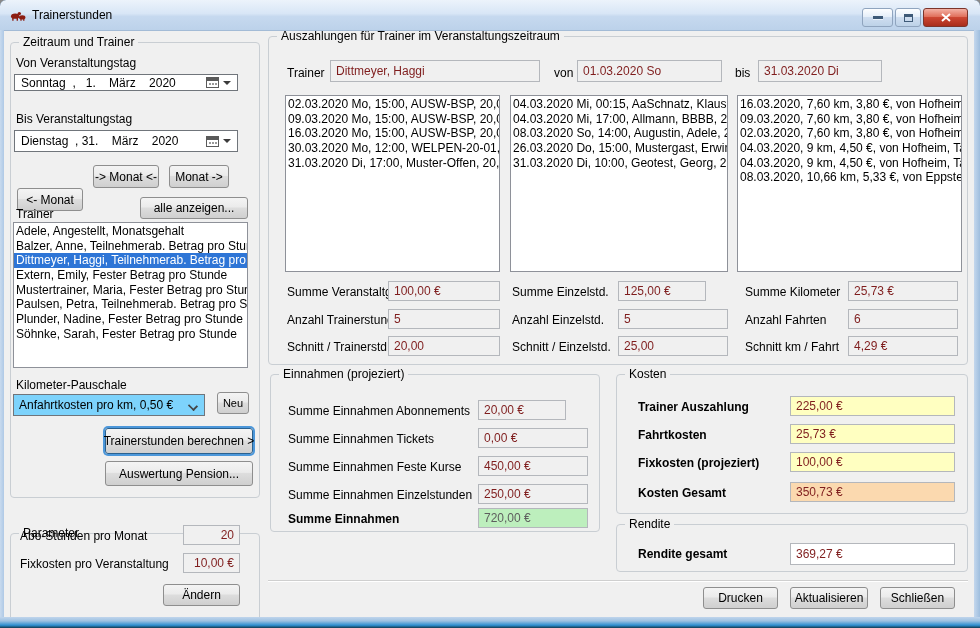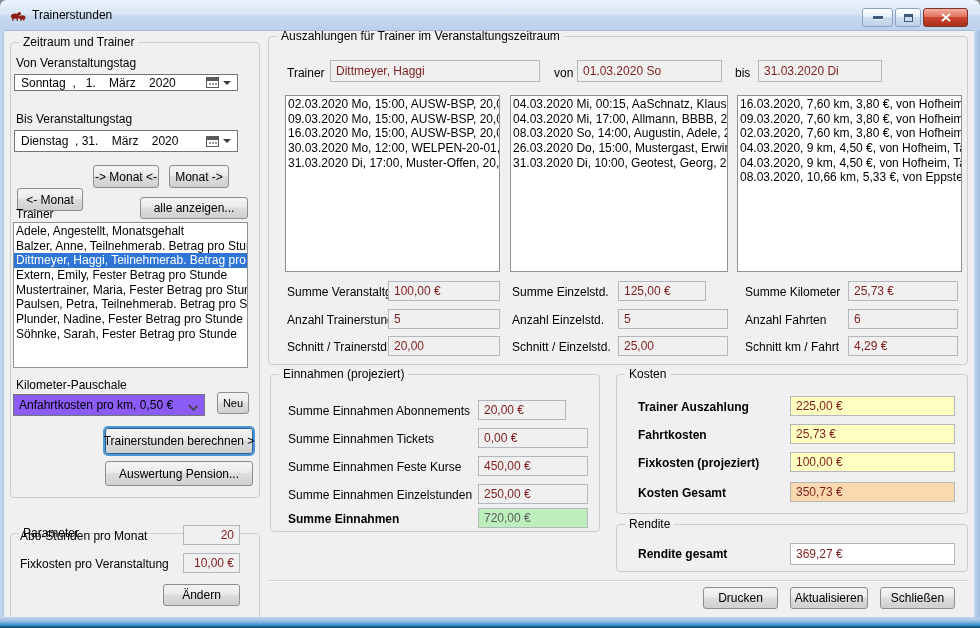--- a/index.html
+++ b/index.html
@@ -47,21 +47,21 @@
   .dtp{position:absolute;box-sizing:border-box;background:#fff;border:1px solid #70757B;
     display:flex;align-items:center;padding-left:6px;white-space:pre;}
   .dtp .spacer{flex:1;}
   .cal-icon{width:13px;height:11px;border:1px solid #5A5A5A;box-sizing:border-box;margin-right:4px;
     background:linear-gradient(#5A5A5A,#5A5A5A) 0 0/13px 3px no-repeat,
       linear-gradient(#9a9a9a,#9a9a9a) 2px 5px/2px 2px no-repeat,
       linear-gradient(#9a9a9a,#9a9a9a) 5px 5px/2px 2px no-repeat,
       linear-gradient(#9a9a9a,#9a9a9a) 8px 5px/2px 2px no-repeat,#fff;}
   .arrow-down{width:0;height:0;border-left:4px solid transparent;border-right:4px solid transparent;
     border-top:4px solid #3B3B3B;margin-right:6px;}
-  .combo{position:absolute;box-sizing:border-box;background:#8b5cf6;border:1px solid #70757B;
+  .combo{position:absolute;box-sizing:border-box;background:#7dd3fc;border:1px solid #70757B;
     display:flex;align-items:center;padding-left:5px;white-space:nowrap;overflow:hidden;}
   .chev{position:absolute;right:7px;top:7px;width:6px;height:6px;border-right:2px solid #444;
     border-bottom:2px solid #444;transform:rotate(45deg) scale(1,.8);}
   .sep{position:absolute;border-top:1px solid #CFCFCF;border-bottom:1px solid #FFFFFF;}
 </style>
 </head>
 <body>
 
 <div class="win">
 

